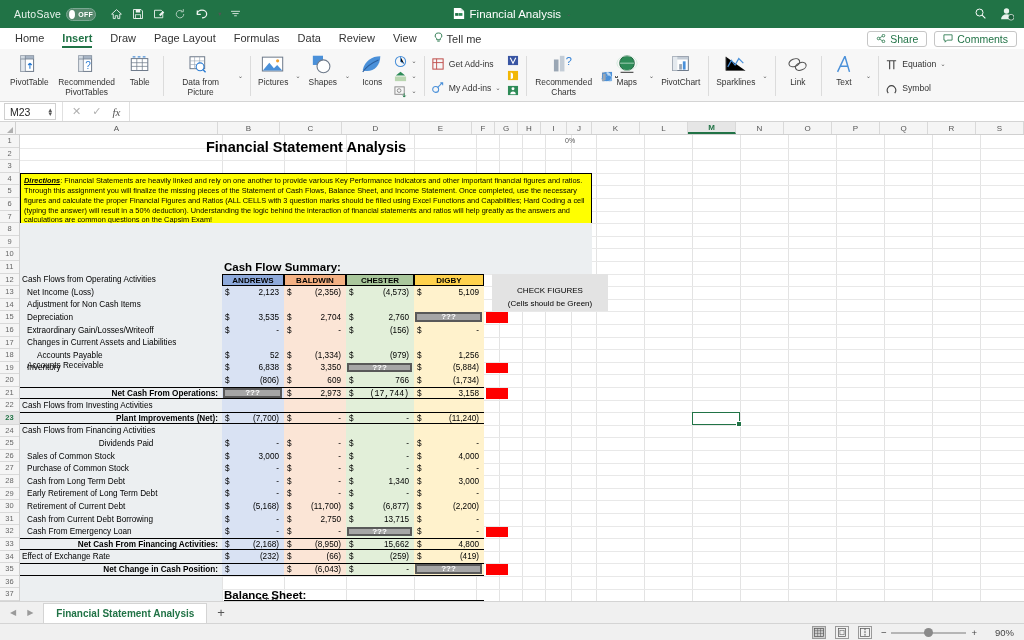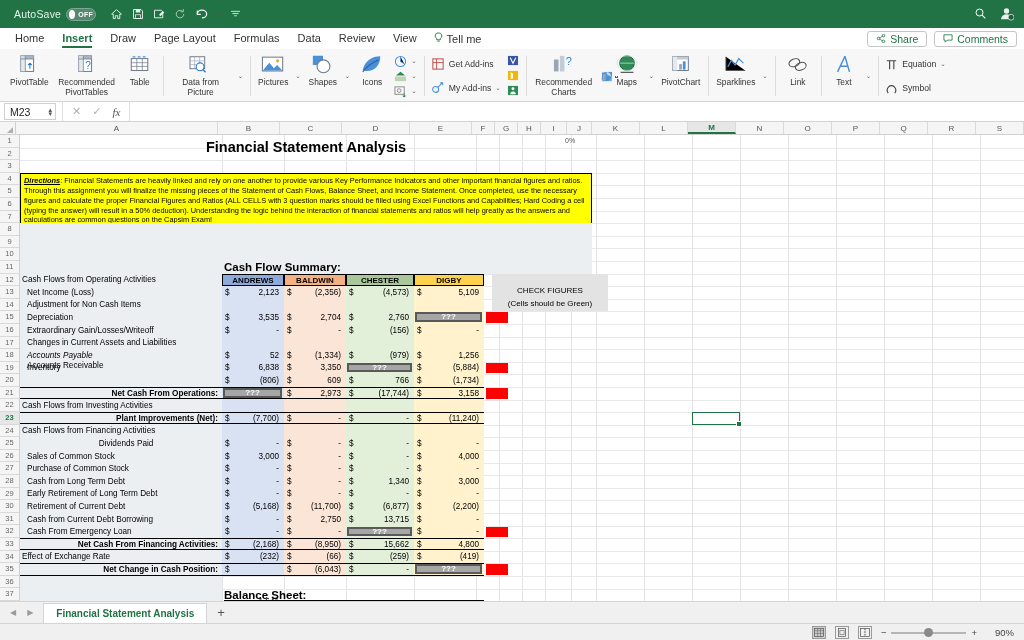--- a/index.html
+++ b/index.html
@@ -200,20 +200,32 @@
           <path d="M3 7 A6 5 0 1 1 9 12" fill="none" stroke="#fff" stroke-width="1.6"></path>
           <path d="M3 2.5 L3 7.5 L7.5 7.5" fill="none" stroke="#fff" stroke-width="1.6"></path>
         </svg>
     </span>
     <span class="chev">▾</span>
     <span>
       <svg width="11" height="8" viewBox="0 0 12 9">
           <path d="M1 1.5 H11 M2.5 4 H9.5 M4.5 6.5 H7.5" stroke="#dfeae4" stroke-width="1.1"></path>
         </svg>
     </span>
+  </div>
+  <div class="tb-title">
+    <span class="tt">
+      <svg width="12" height="13" viewBox="0 0 14 15">
+          <path d="M1 1 H9 L13 5 V14 H1 Z" fill="#fff"></path>
+          <path d="M9 1 V5 H13" fill="#d9e8df"></path>
+          <rect x="2.5" y="7" width="4" height="3.2" fill="#217346"></rect>
+          <rect x="7" y="7" width="4" height="3.2" fill="#2e8b57"></rect>
+        </svg>
+    </span>
+    <span class="tt">Financial Analysis</span>
+    <span class="tt chev">⌄</span>
   </div>
   <div class="tb-right">
     <span>
       <svg width="13" height="13" viewBox="0 0 16 16">
           <circle cx="6.8" cy="6.8" r="4.3" fill="none" stroke="#fff" stroke-width="1.2"></circle>
           <path d="M10 10 L14 14" stroke="#fff" stroke-width="1.4"></path>
         </svg>
     </span>
     <span>
       <svg width="15" height="15" viewBox="0 0 18 18">
@@ -764,21 +776,21 @@
         <div class="lbl-l" style="left: 7px; top: 189.5px; width: 198px;">Extraordinary Gain/Losses/Writeoff</div>
         <div class="dol" style="left: 205px; top: 189.5px; width: 10px;">$</div>
         <div class="amt" style="left: 205px; top: 189.5px; width: 54px;">-</div>
         <div class="dol" style="left: 267px; top: 189.5px; width: 10px;">$</div>
         <div class="amt" style="left: 267px; top: 189.5px; width: 54px;">-</div>
         <div class="dol" style="left: 329px; top: 189.5px; width: 10px;">$</div>
         <div class="amt" style="left: 329px; top: 189.5px; width: 60px;">(156)</div>
         <div class="dol" style="left: 397px; top: 189.5px; width: 10px;">$</div>
         <div class="amt" style="left: 397px; top: 189.5px; width: 62px;">-</div>
         <div class="lbl-l" style="left: 7px; top: 202.1px; width: 198px;">Changes in Current Assets and Liabilities</div>
-        <div class="lbl-l" style="left: 7px; top: 214.7px; width: 198px; font-style: italic;">Accounts Payable</div>
+        <div class="lbl-l" style="left: 17px; top: 214.7px; width: 198px;">Accounts Payable</div>
         <div class="dol" style="left: 205px; top: 214.7px; width: 10px;">$</div>
         <div class="amt" style="left: 205px; top: 214.7px; width: 54px;">52</div>
         <div class="dol" style="left: 267px; top: 214.7px; width: 10px;">$</div>
         <div class="amt" style="left: 267px; top: 214.7px; width: 54px;">(1,334)</div>
         <div class="dol" style="left: 329px; top: 214.7px; width: 10px;">$</div>
         <div class="amt" style="left: 329px; top: 214.7px; width: 60px;">(979)</div>
         <div class="dol" style="left: 397px; top: 214.7px; width: 10px;">$</div>
         <div class="amt" style="left: 397px; top: 214.7px; width: 62px;">1,256</div>
         <div class="lbl-l" style="left: 7px; top: 227.3px; width: 198px;">Inventory</div>
         <div class="dol" style="left: 205px; top: 227.3px; width: 10px;">$</div>
@@ -797,21 +809,21 @@
         <div class="dol" style="left: 329px; top: 239.9px; width: 10px;">$</div>
         <div class="amt" style="left: 329px; top: 239.9px; width: 60px;">766</div>
         <div class="dol" style="left: 397px; top: 239.9px; width: 10px;">$</div>
         <div class="amt" style="left: 397px; top: 239.9px; width: 62px;">(1,734)</div>
         <div class="lbl-r" style="left: 0px; top: 252.5px; width: 198px;">Net Cash From Operations:</div>
         <div class="qm" style="left: 203px; top: 253px; width: 59px; height: 9.6px; line-height: 5.6px;">???</div>
         <div class="redbox" style="left: 466px; top: 253px; width: 22px; height: 10.6px;"></div>
         <div class="dol" style="left: 267px; top: 252.5px; width: 10px;">$</div>
         <div class="amt" style="left: 267px; top: 252.5px; width: 54px;">2,973</div>
         <div class="dol" style="left: 329px; top: 252.5px; width: 10px;">$</div>
-        <div class="amt" style="left: 329px; top: 252.5px; width: 60px;">(17,744)</div>
+        <div class="amt" style="left: 329px; top: 252.5px; width: 60px; font-family: Liberation Mono, monospace;">(17,744)</div>
         <div class="dol" style="left: 397px; top: 252.5px; width: 10px;">$</div>
         <div class="amt" style="left: 397px; top: 252.5px; width: 62px;">3,158</div>
         <div class="topborder" style="left: 0px; top: 252px; width: 464px;"></div>
         <div class="botborder" style="left: 0px; top: 263.1px; width: 464px;"></div>
         <div class="lbl-l" style="left: 2px; top: 265.1px; width: 198px;">Cash Flows from Investing Activities</div>
         <div class="lbl-r" style="left: 0px; top: 277.7px; width: 198px;">Plant Improvements (Net):</div>
         <div class="dol" style="left: 205px; top: 277.7px; width: 10px;">$</div>
         <div class="amt" style="left: 205px; top: 277.7px; width: 54px;">(7,700)</div>
         <div class="dol" style="left: 267px; top: 277.7px; width: 10px;">$</div>
         <div class="amt" style="left: 267px; top: 277.7px; width: 54px;">-</div>

